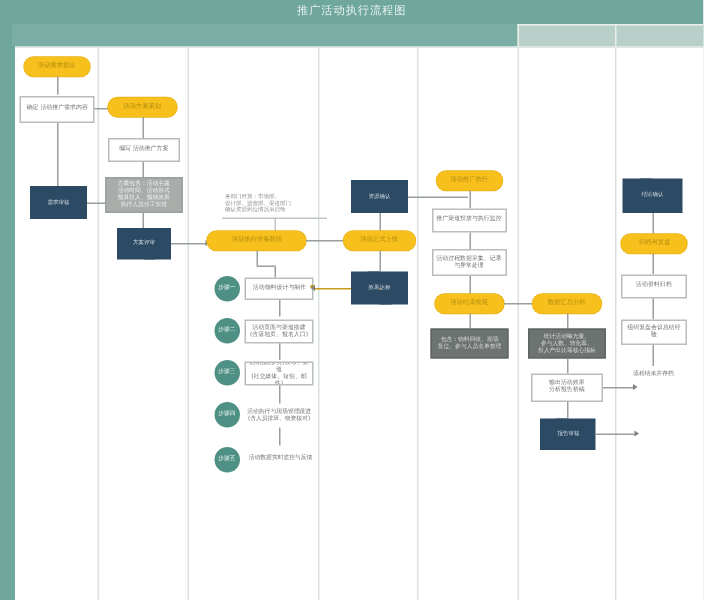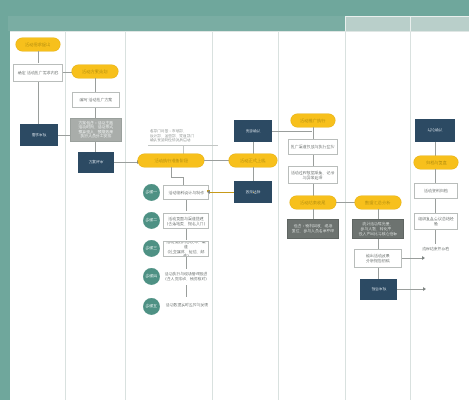--- a/index.html
+++ b/index.html
@@ -168,20 +168,21 @@
   .arw.gold{border-left-color:#c79a1a;border-top-color:#c79a1a;}
 </style>
 </head>
 <body>
 
 <div id="stage">
 
   <div id="frame"></div>
 
   <div id="titlebar"></div>
+  <div id="title">推广活动执行流程图</div>
 
   <div id="headerband"></div>
   <div class="hdr-light" style="left:345px;width:65px;"></div>
   <div class="hdr-light" style="left:410px;width:59px;"></div>
 
   <div id="canvas">
 
     <div class="lane-div" style="left:55px;"></div>
     <div class="lane-div" style="left:115px;"></div>
     <div class="lane-div" style="left:202px;"></div>

